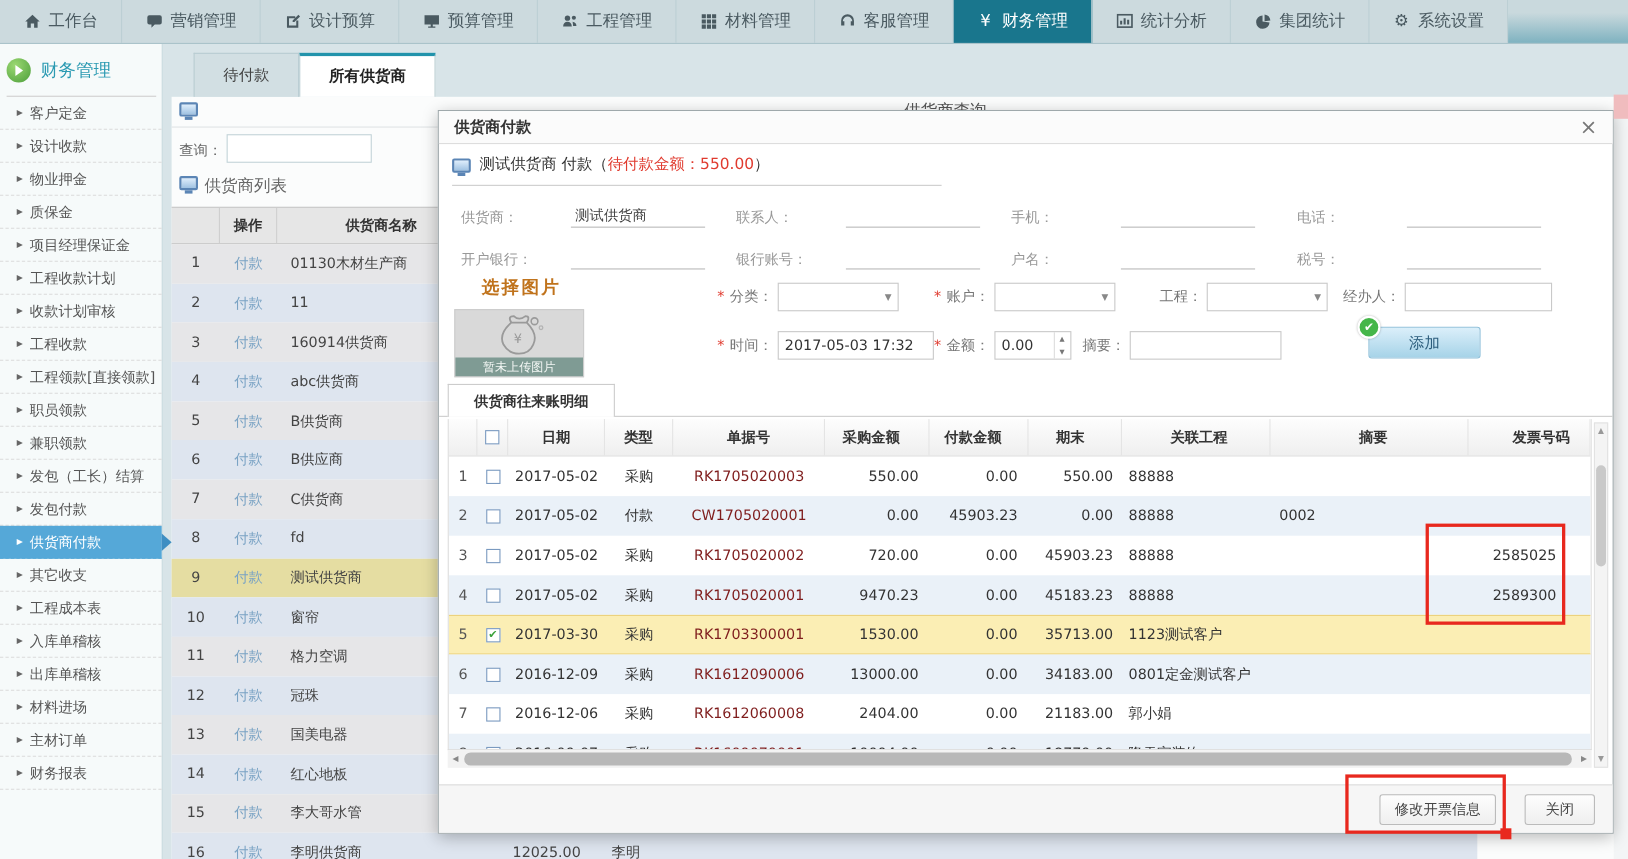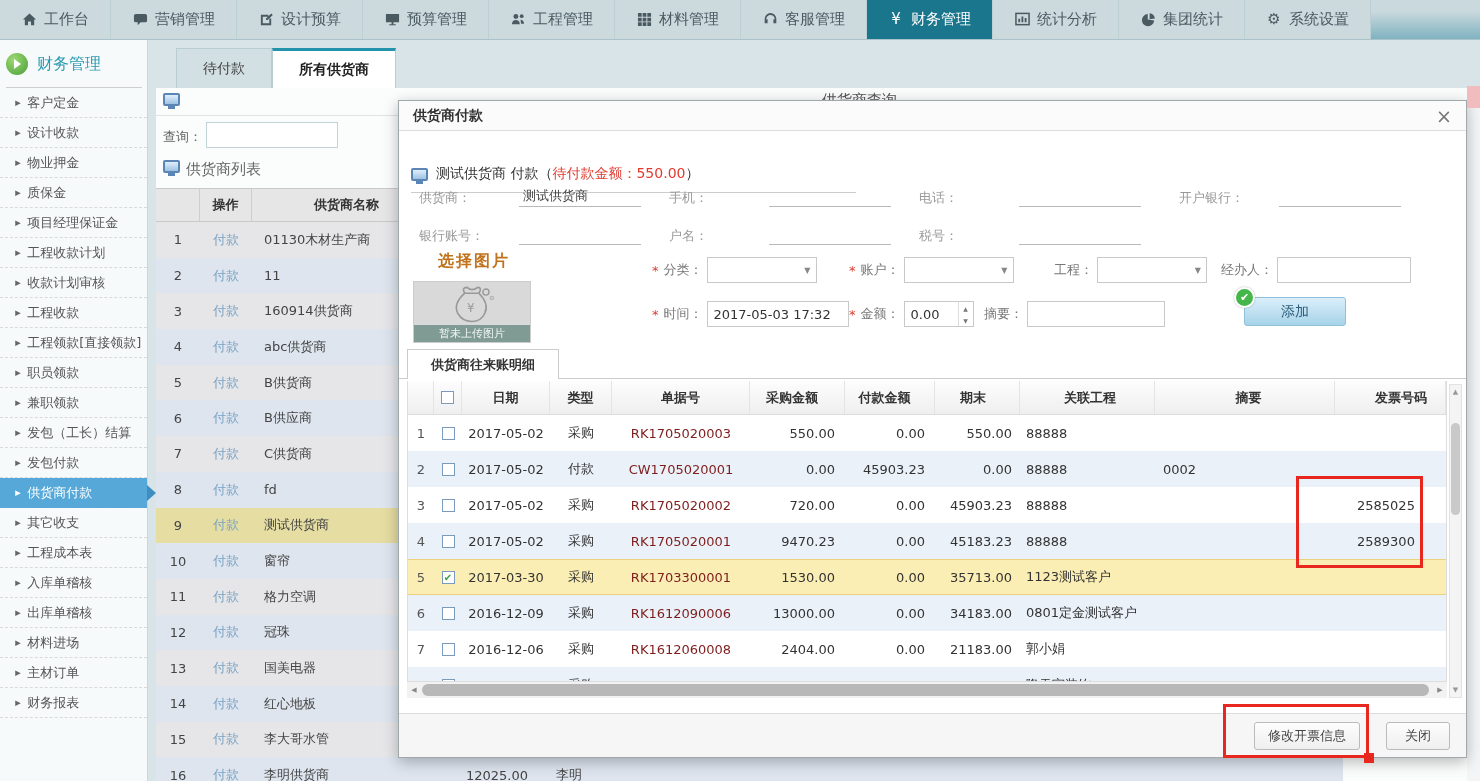--- a/index.html
+++ b/index.html
@@ -55,21 +55,21 @@
   .c-act  { width:52px;  text-align:center; flex:0 0 auto; }
   .c-name { width:190px; padding-left:12px; flex:0 0 auto; }
   .c-amt  { width:96px;  text-align:right; padding-right:10px; flex:0 0 auto; }
   .c-con  { width:110px; padding-left:18px; flex:0 0 auto; }
   .pay-link { color:#7aa3c4; cursor:pointer; }
 
   
   .modal { position:absolute; left:398px; top:100px; width:1069px; height:658px; background:#fff; border:1px solid #9fa8ab; box-shadow:0 4px 14px rgba(0,0,0,.28); z-index:10; }
   .m-title { height:30px; border-bottom:1px solid #ddd; display:flex; align-items:center; padding:0 14px; font-weight:bold; font-size:14px; color:#333; background:#fbfbfb; }
   .m-close { margin-left:auto; font-size:19px; color:#777; cursor:pointer; font-weight:normal; }
-  .m-info { position:absolute; left:12px; top:40px; width:445px; display:flex; align-items:center; gap:8px; font-size:14px; color:#333; padding-bottom:9px; border-bottom:1px solid #ccc;margin-top:24px; }
+  .m-info { position:absolute; left:12px; top:40px; width:445px; display:flex; align-items:center; gap:8px; font-size:14px; color:#333; padding-bottom:9px; border-bottom:1px solid #ccc; }
   .m-info .red { color:#e03b2f; }
 
   .m-form { position:absolute; left:20px; top:72px; width:1035px; display:grid; grid-template-columns:250px 250px 260px 260px; grid-auto-rows:38px; }
   .f-cell { display:flex; align-items:flex-end; padding-bottom:4px; }
   .f-label { width:100px; text-align:left; color:#999; font-size:13px; }
   .f-value { width:122px; border-bottom:1px solid #b9b9b9; font-size:13px; color:#444; padding:0 4px 1px; min-height:17px; }
 
   .m-upload { position:absolute; left:14px; top:150px; width:122px; text-align:center; }
   .pick-link { color:#c0731c; font-weight:bold; font-size:16px; letter-spacing:2px; cursor:pointer; }
   .imgbox { margin-top:9px; width:118px; height:62px; background:#d9d9d9; border:1px solid #cccccc; position:relative; }
@@ -438,20 +438,24 @@
       <span class="pc-icon"></span>
       <span><span>测试供货商 付款（</span><span class="red">待付款金额：550.00</span><span>）</span></span>
     </div>
 
     <div class="m-form" id="m-form">
         <div class="f-cell">
           <span class="f-label">供货商：</span>
           <span class="f-value">测试供货商</span>
         </div>
         <div class="f-cell">
+          <span class="f-label">联系人：</span>
+          <span class="f-value"></span>
+        </div>
+        <div class="f-cell">
           <span class="f-label">手机：</span>
           <span class="f-value"></span>
         </div>
         <div class="f-cell">
           <span class="f-label">电话：</span>
           <span class="f-value"></span>
         </div>
         <div class="f-cell">
           <span class="f-label">开户银行：</span>
           <span class="f-value"></span>

